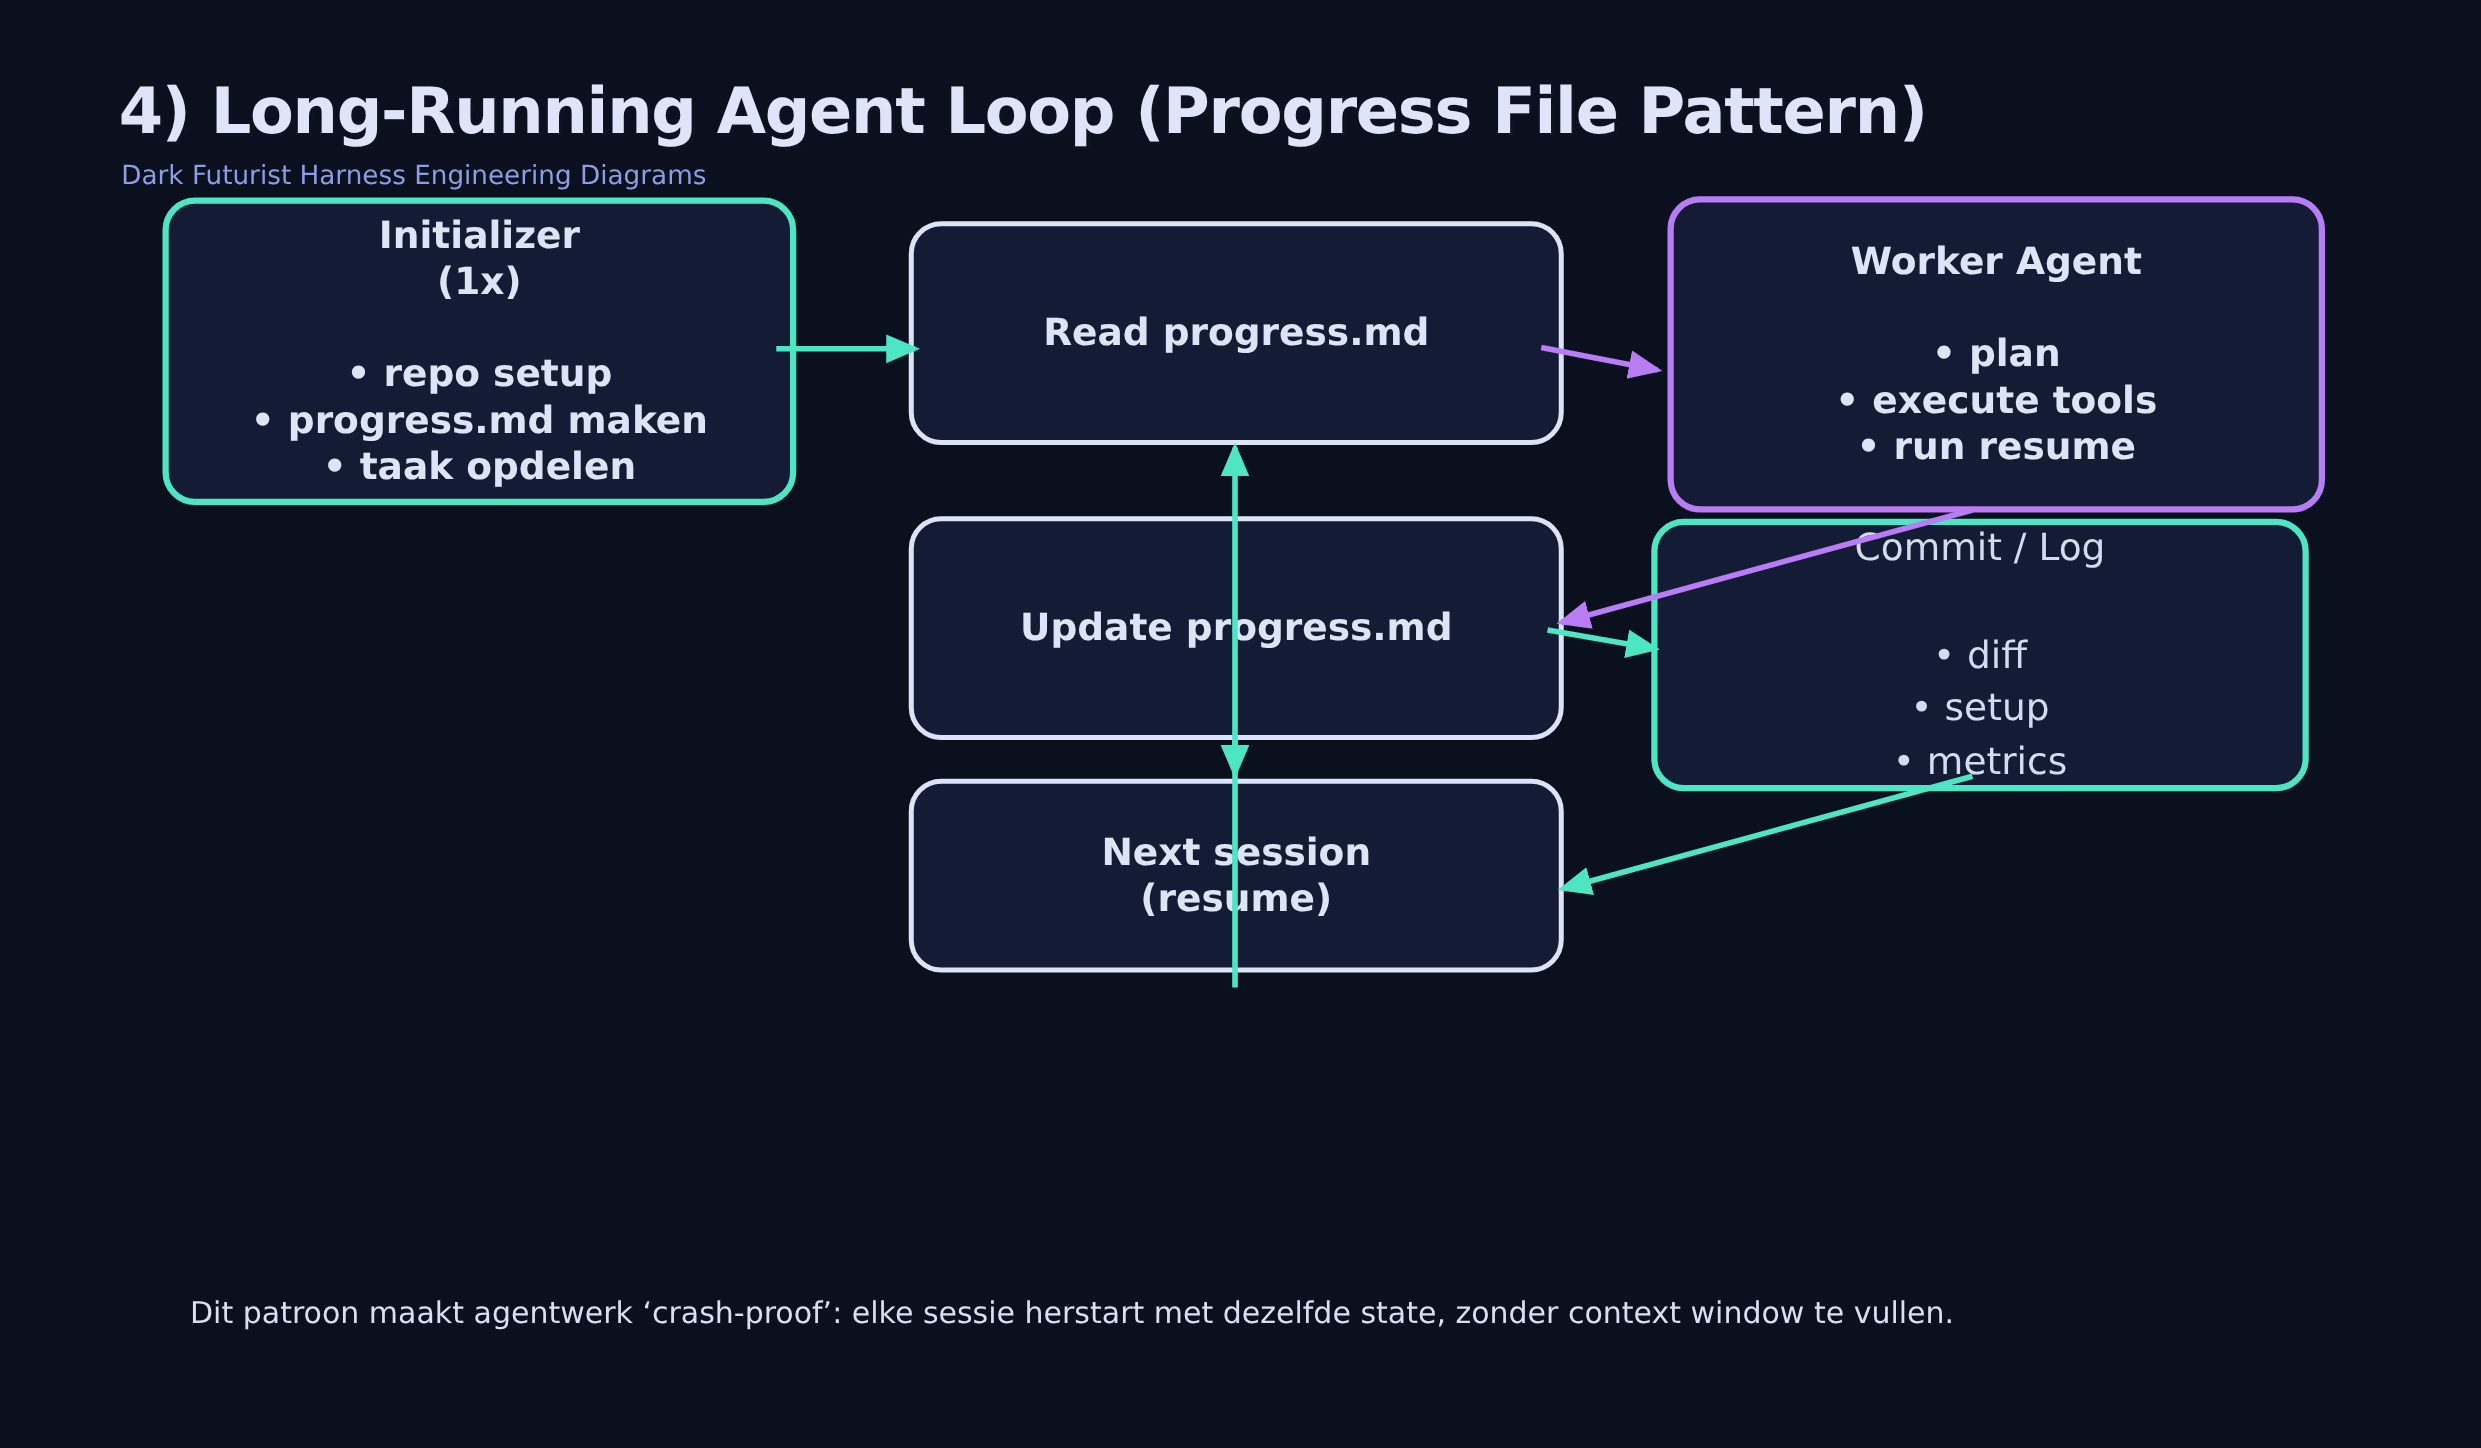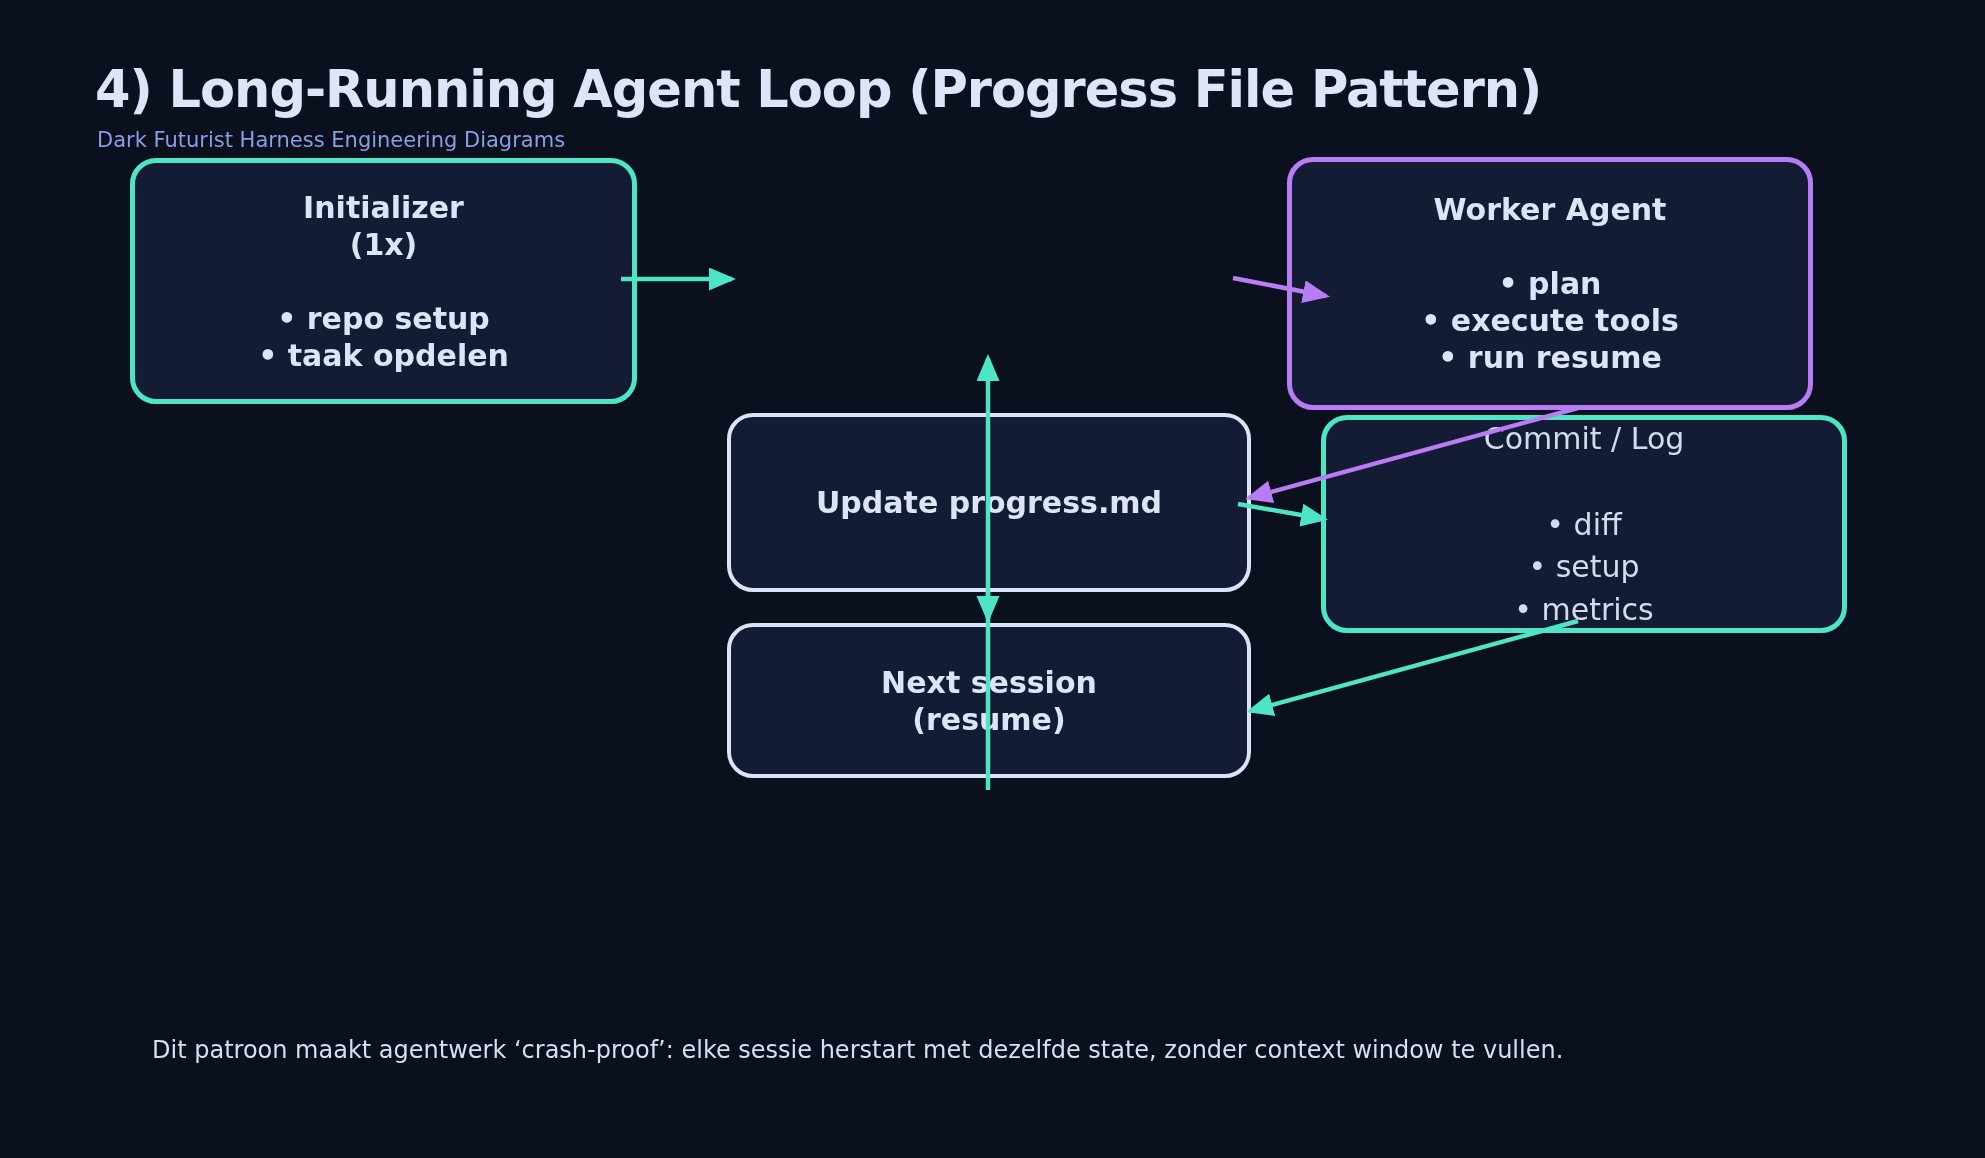--- a/index.html
+++ b/index.html
@@ -69,25 +69,29 @@
 <div class="stage">
 
   <div class="page-title">4) Long-Running Agent Loop (Progress File Pattern)</div>
   <div class="page-subtitle">Dark Futurist Harness Engineering Diagrams</div>
 
   <div class="node b-teal" style="left:130px;top:158px;width:507px;height:246px">
     <div class="tline">Initializer</div>
     <div class="tline">(1x)</div>
     <div class="tline"></div>
     <div class="tline">• repo setup</div>
+    <div class="tline">• progress.md maken</div>
     <div class="tline">• taak opdelen</div>
   </div>
 
+  <div class="node b-light" style="left:727px;top:177px;width:524px;height:179px">
+    <div class="tline">Read progress.md</div>
+  </div>
 
-  <div class="node b-purple" style="left:1287px;top:157px;width:526px;height:253px">
+  <div class="node b-purple" style="left:1334px;top:157px;width:526px;height:253px">
     <div class="tline">Worker Agent</div>
     <div class="tline"></div>
     <div class="tline">• plan</div>
     <div class="tline">• execute tools</div>
     <div class="tline">• run resume</div>
   </div>
 
   <div class="node b-light" style="left:727px;top:413px;width:524px;height:179px">
     <div class="tline">Update progress.md</div>
   </div>

